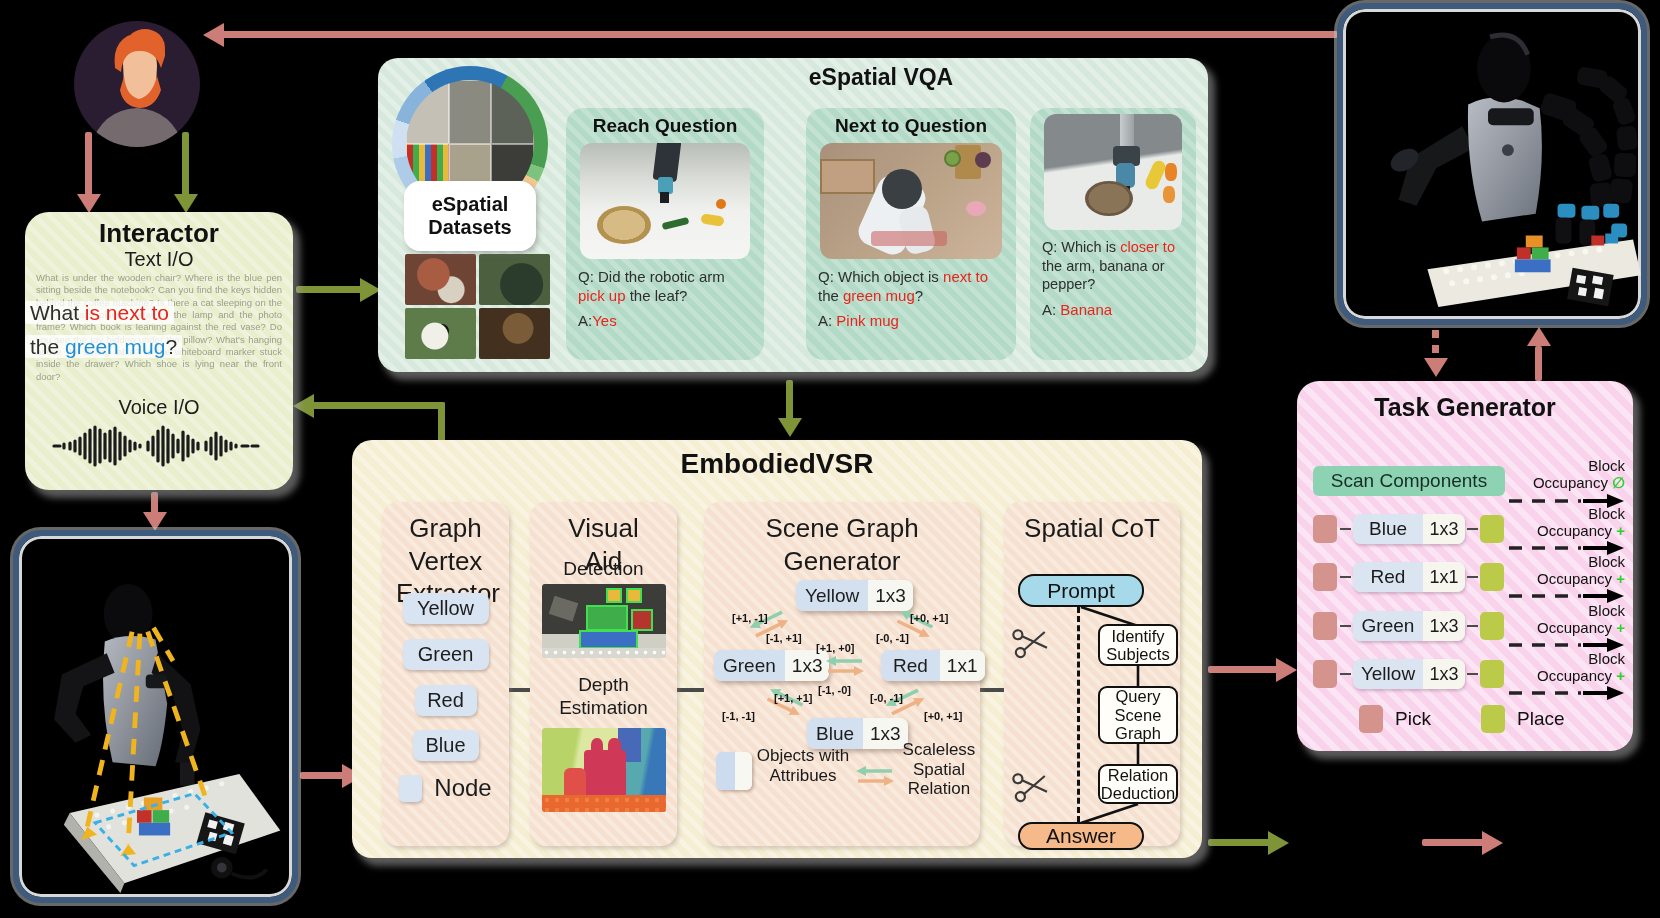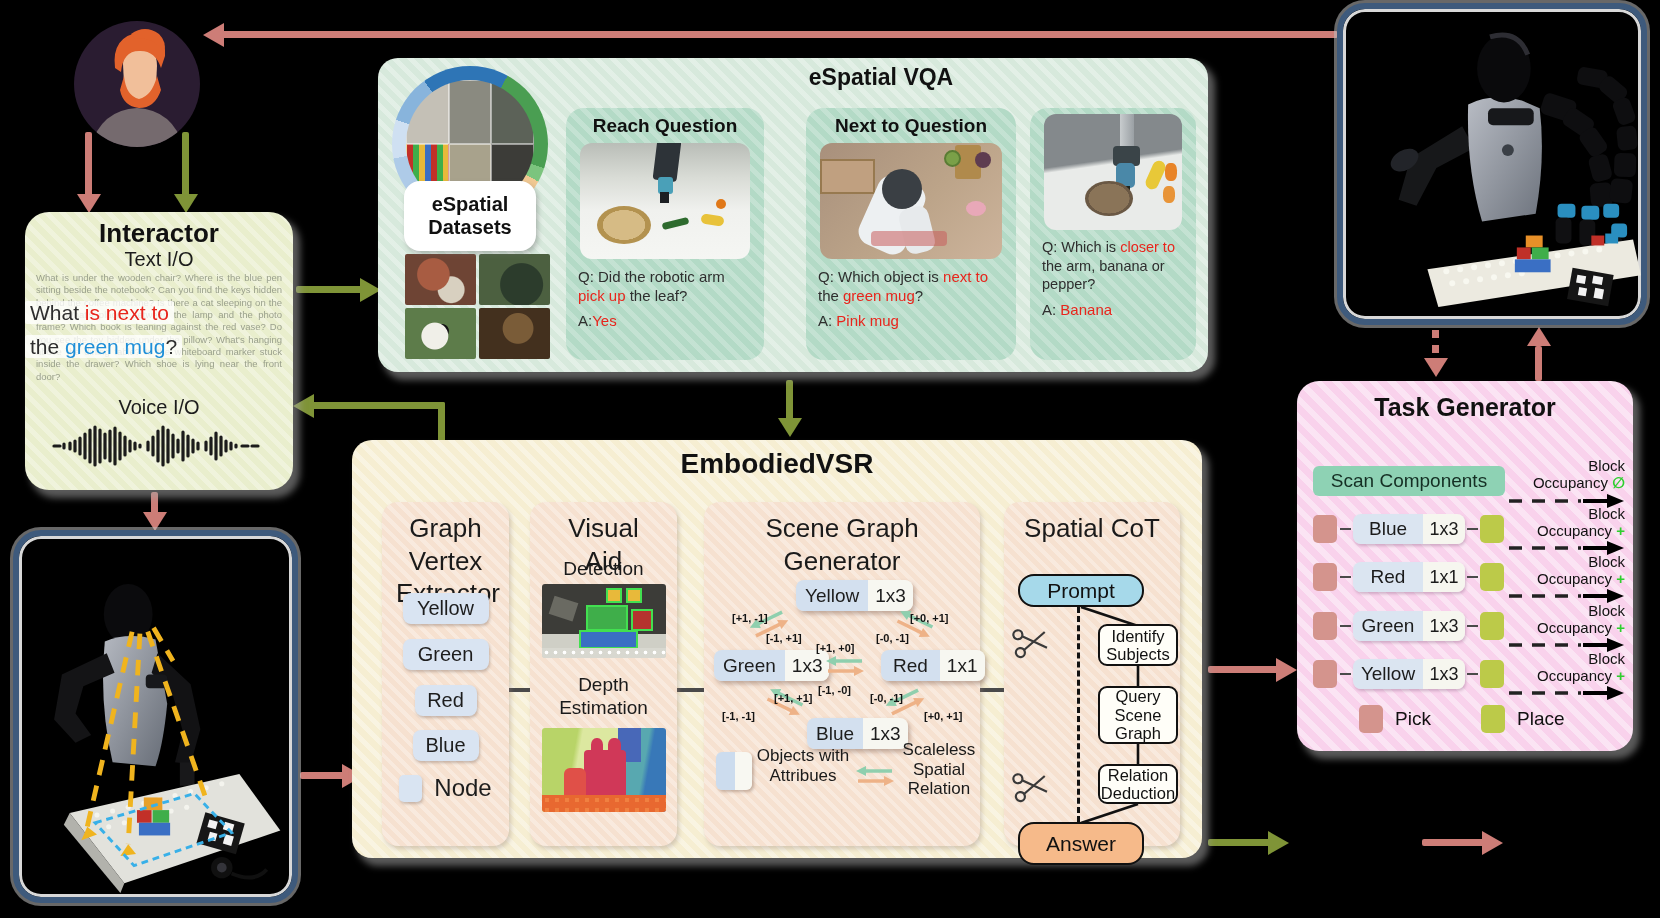--- a/index.html
+++ b/index.html
@@ -599,21 +599,21 @@
       <svg class="scissors" style="top:266px;transform:rotate(-8deg);" width="38" height="36" viewBox="0 0 38 36">
         <g stroke="#3a3a3a" stroke-width="2.2" fill="none">
           <circle cx="7" cy="9" r="4.5"></circle>
             <circle cx="7" cy="27" r="4.5"></circle>
           <path d="M11 11 L34 26 M11 25 L34 10"></path>
         </g>
       </svg>
       <div class="cot-step" style="top:122px;height:42px;">Identify Subjects</div>
       <div class="cot-step" style="top:184px;height:58px;">Query Scene Graph</div>
       <div class="cot-step" style="top:262px;height:40px;">Relation Deduction</div>
-      <div class="cot-chip" style="top:320px;height:43px;background:#f6ba8a;">Answer</div>
+      <div class="cot-chip" style="top:320px;height:28px;background:#f6ba8a;">Answer</div>
     </div>
   </div>
 
   <div id="taskgen" class="bigbox striped-pink">
     <div class="tg-title">Task Generator</div>
 
     <div class="tg-row" style="top:78px;">
       <div class="tg-scan">Scan Components</div>
       <div class="tg-occ">
         <div class="l1">Block</div>

